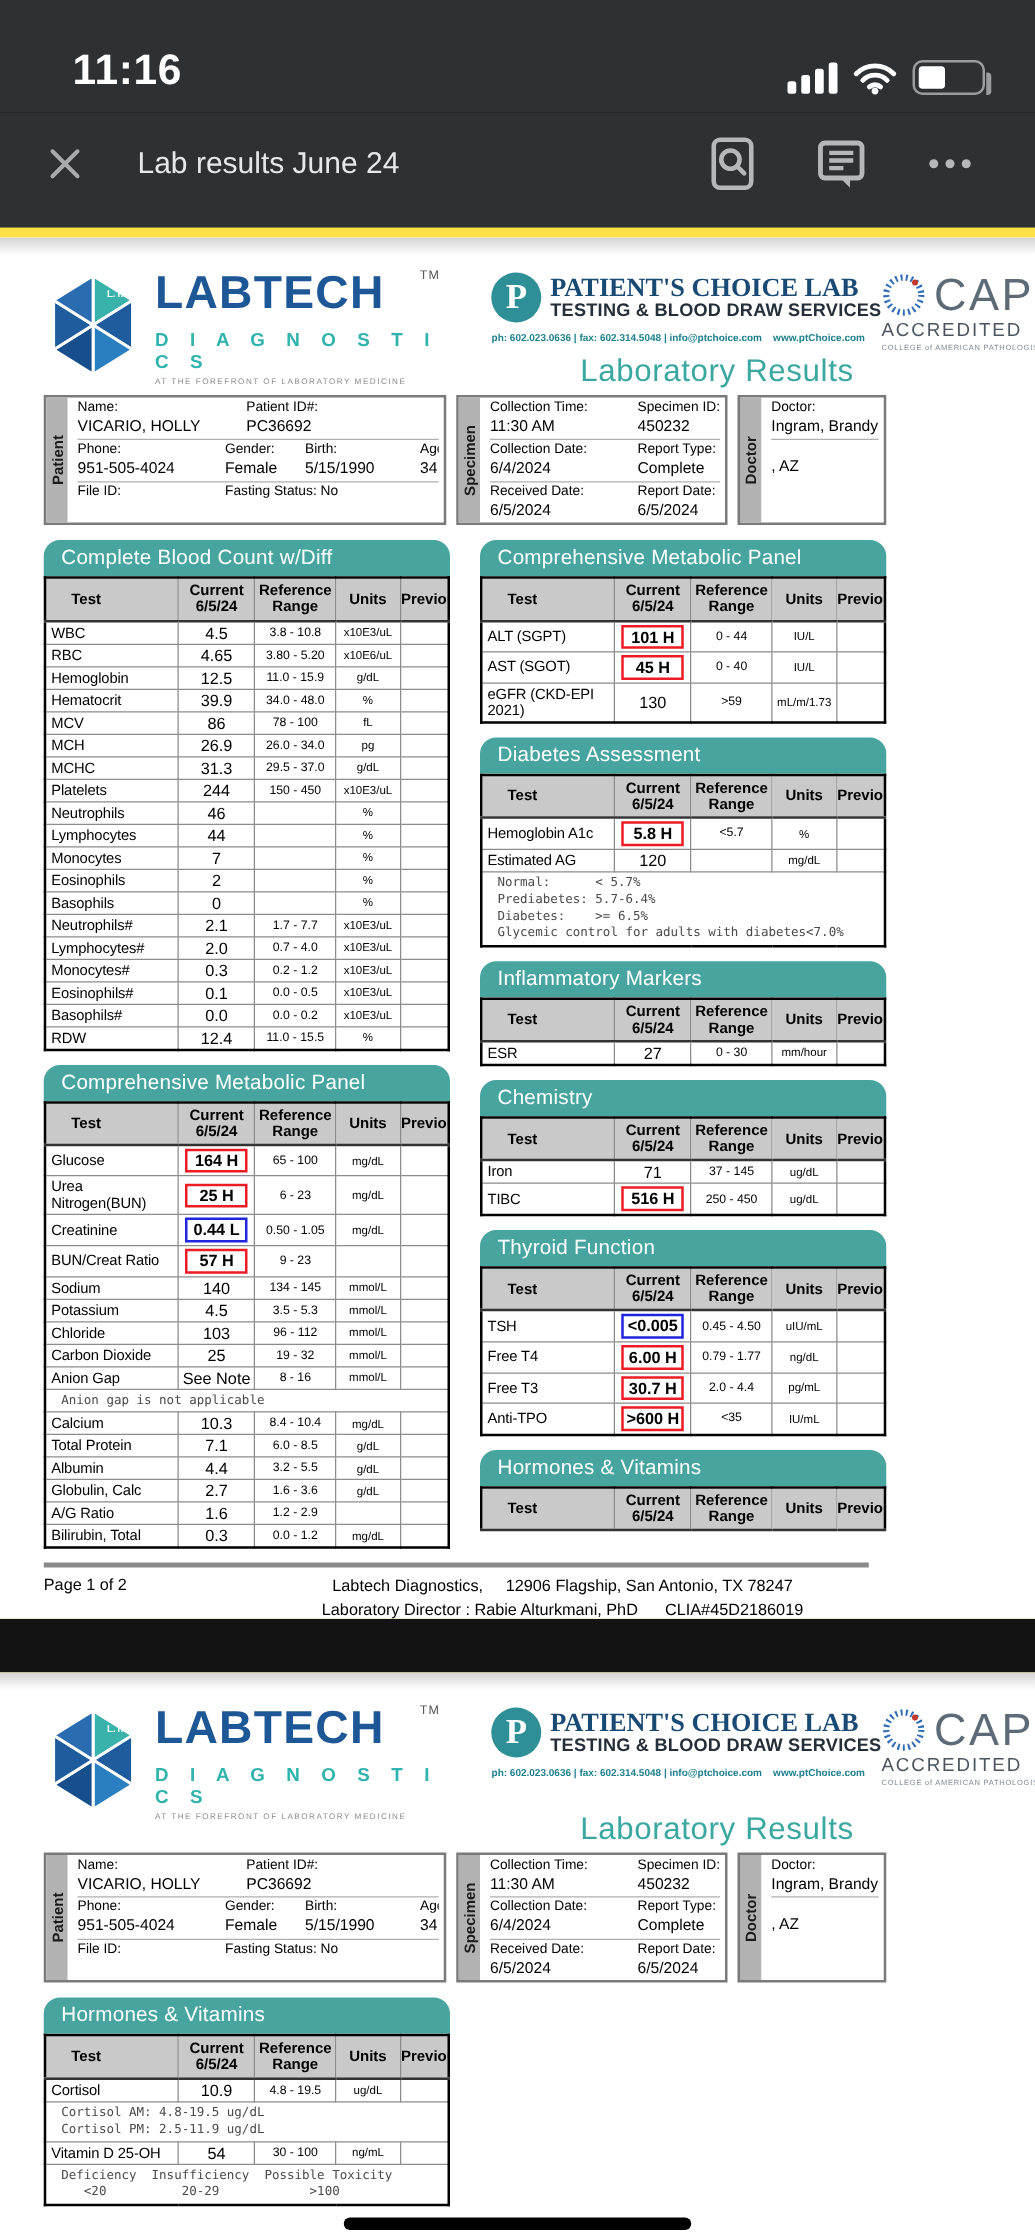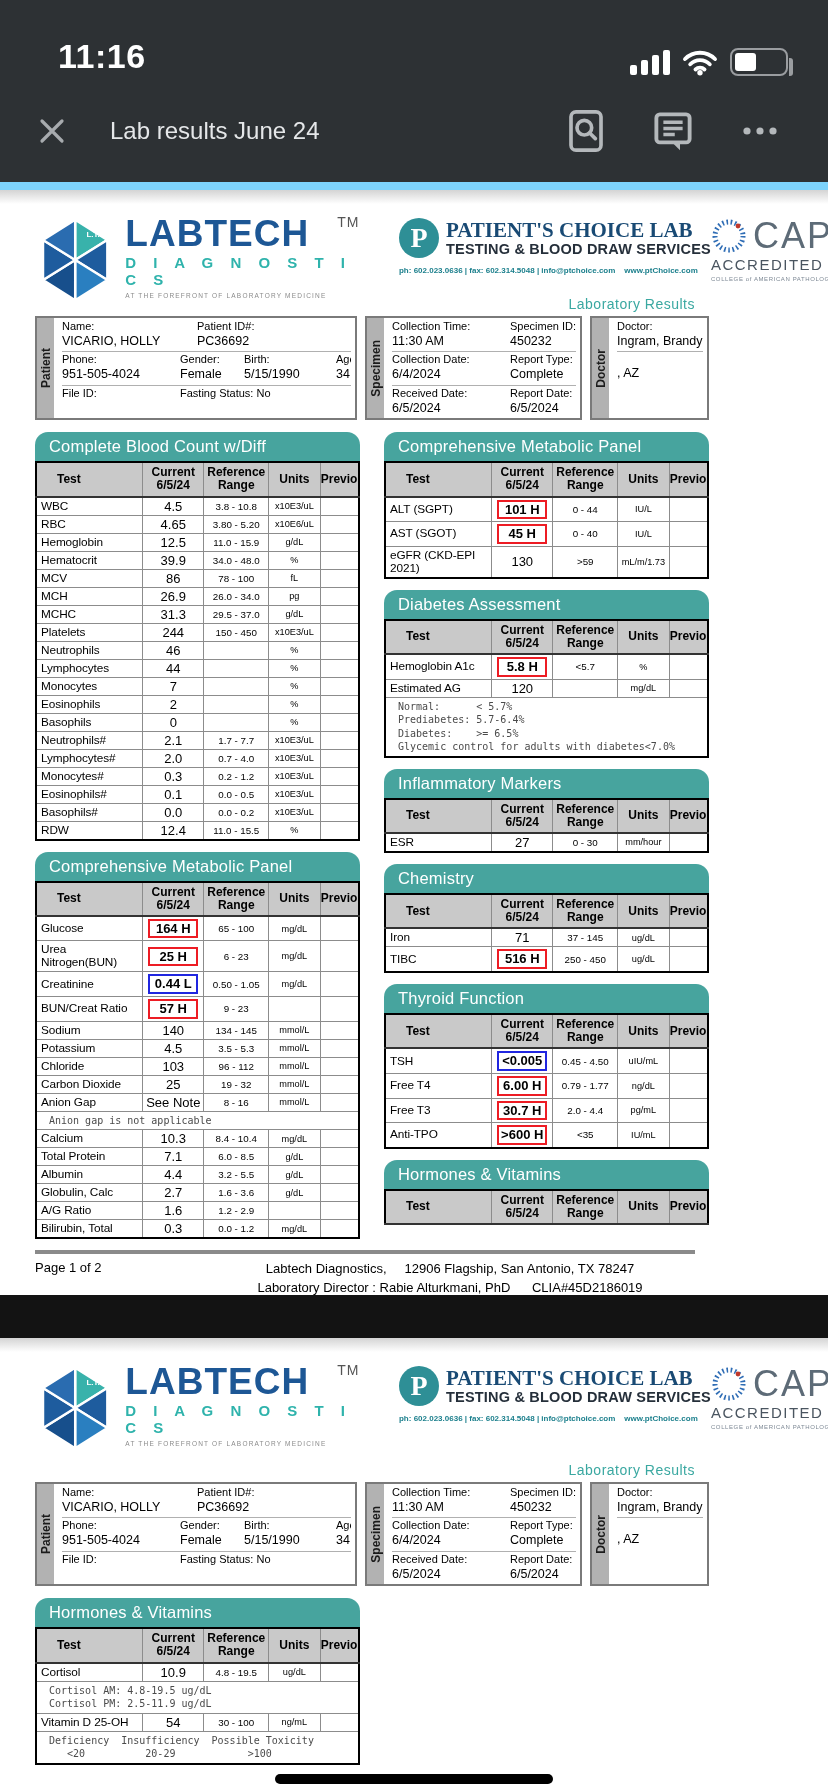--- a/index.html
+++ b/index.html
@@ -22,50 +22,50 @@
   .battery .cap{position:absolute;right:-7px;top:8px;width:4px;height:10px;background:#9a9da0;border-radius:0 3px 3px 0;}
   .toolbar{
     height:92px;background:#2d3134;display:flex;align-items:center;
     box-sizing:border-box;padding:0 48px 10px 34px;
   }
   .tb-close{background:none;border:none;padding:0;margin-right:40px;cursor:pointer;color:#a7abae;display:flex;}
   .tb-title{flex:1;font-size:24px;color:#e5e7e9;white-space:nowrap;overflow:hidden;}
   .tb-actions{display:flex;align-items:center;gap:46px;color:#b4b8bb;}
   .tb-btn{background:none;border:none;padding:0;color:#b4b8bb;display:flex;cursor:pointer;}
   
-  .doc-area{position:absolute;top:182px;left:0;right:0;bottom:0;background:#7dd3fc;padding-top:8px;}
+  .doc-area{position:absolute;top:182px;left:0;right:0;bottom:0;background:#fde047;padding-top:8px;}
   .page{background:#fff;width:828px;box-sizing:border-box;overflow:hidden;position:relative;}
   .page::before{content:"";position:absolute;left:0;top:0;right:0;height:14px;
     background:linear-gradient(#c9c9c9,#ffffff);opacity:.8;pointer-events:none;}
   .page-1{height:1105px;padding-top:20px;display:flex;flex-direction:column;}
   .page-gap{height:43px;background:#131313;}
   .page-2{height:454px;padding-top:20px;}
   
   .report-header{display:flex;align-items:flex-start;margin:0 133px 0 35px;position:relative;height:118px;}
   .lt-logo{display:flex;align-items:flex-start;}
   .lt-text{margin-left:10px;padding-top:6px;}
   .lt-name{font-size:37px;font-weight:bold;color:#1d5795;letter-spacing:1px;line-height:.95;}
-  .lt-tm{font-size:14px;color:#555;vertical-align:top;font-weight:normal;margin-left:28px;}
-  .lt-sub{font-size:15px;color:#2fb3ac;letter-spacing:6.5px;font-weight:bold;margin-top:3px;}
+  .lt-tm{font-size:10px;color:#555;vertical-align:top;font-weight:normal;margin-left:28px;}
+  .lt-sub{font-size:15px;color:#2fb3ac;letter-spacing:6.5px;font-weight:bold;margin-top:13px;}
   .lt-tag{font-size:6.5px;color:#8b8b8b;letter-spacing:1.2px;margin-top:4px;white-space:nowrap;}
   .pcl{margin-left:28px;padding-top:8px;}
   .pcl-top{display:flex;align-items:center;}
   .pcl-mark{width:40px;height:40px;border-radius:50%;background:#2e8f96;color:#fff;display:flex;
     align-items:center;justify-content:center;font-family:"Liberation Serif",serif;font-size:28px;font-weight:bold;flex:none;}
   .pcl-lines{margin-left:7px;}
   .pcl-name{font-family:"Liberation Serif",serif;font-size:21px;font-weight:bold;color:#194a74;white-space:nowrap;line-height:1.05;}
   .pcl-sub{font-size:14.5px;font-weight:bold;color:#252f3a;letter-spacing:.2px;white-space:nowrap;}
   .pcl-contact{font-size:8px;font-weight:bold;color:#1b7f8c;margin-top:8px;white-space:pre;}
   .cap{margin-left:auto;padding-top:8px;text-align:left;width:160px;}
   .cap-top{display:flex;align-items:center;gap:6px;}
   .cap-word{font-size:36px;color:#5d6b77;letter-spacing:2px;line-height:1;}
   .cap-acc{display:flex;align-items:center;gap:14px;margin-top:2px;}
   .cap-accword{font-size:15px;color:#4a5560;letter-spacing:1.5px;}
   .cap-tag{font-size:6px;color:#7d8894;letter-spacing:.6px;margin-top:3px;white-space:nowrap;}
-  .lab-results{position:absolute;right:0;bottom:-2px;color:#3aa8a1;font-size:14px;letter-spacing:.5px;}
+  .lab-results{position:absolute;right:12px;bottom:-2px;color:#3aa8a1;font-size:25px;letter-spacing:.5px;}
   
   .info-row{display:flex;gap:8px;margin:6px 133px 0 35px;}
   .info-box{border:2px solid #7a7a7a;background:#fff;display:flex;box-sizing:border-box;}
   .ib-patient{width:322px;}
   .ib-specimen{width:232px;}
   .ib-doctor{flex:1;}
   .info-tab{width:17px;background:#b2b2b2;display:flex;align-items:center;justify-content:center;flex:none;}
   .info-tab span{writing-mode:vertical-rl;transform:rotate(180deg);font-size:12px;font-weight:bold;color:#1b1b1b;}
   .info-body{flex:1;padding:2px 4px 2px 8px;overflow:hidden;}
   .ib-line{display:flex;font-size:11px;color:#000;line-height:1.25;}

